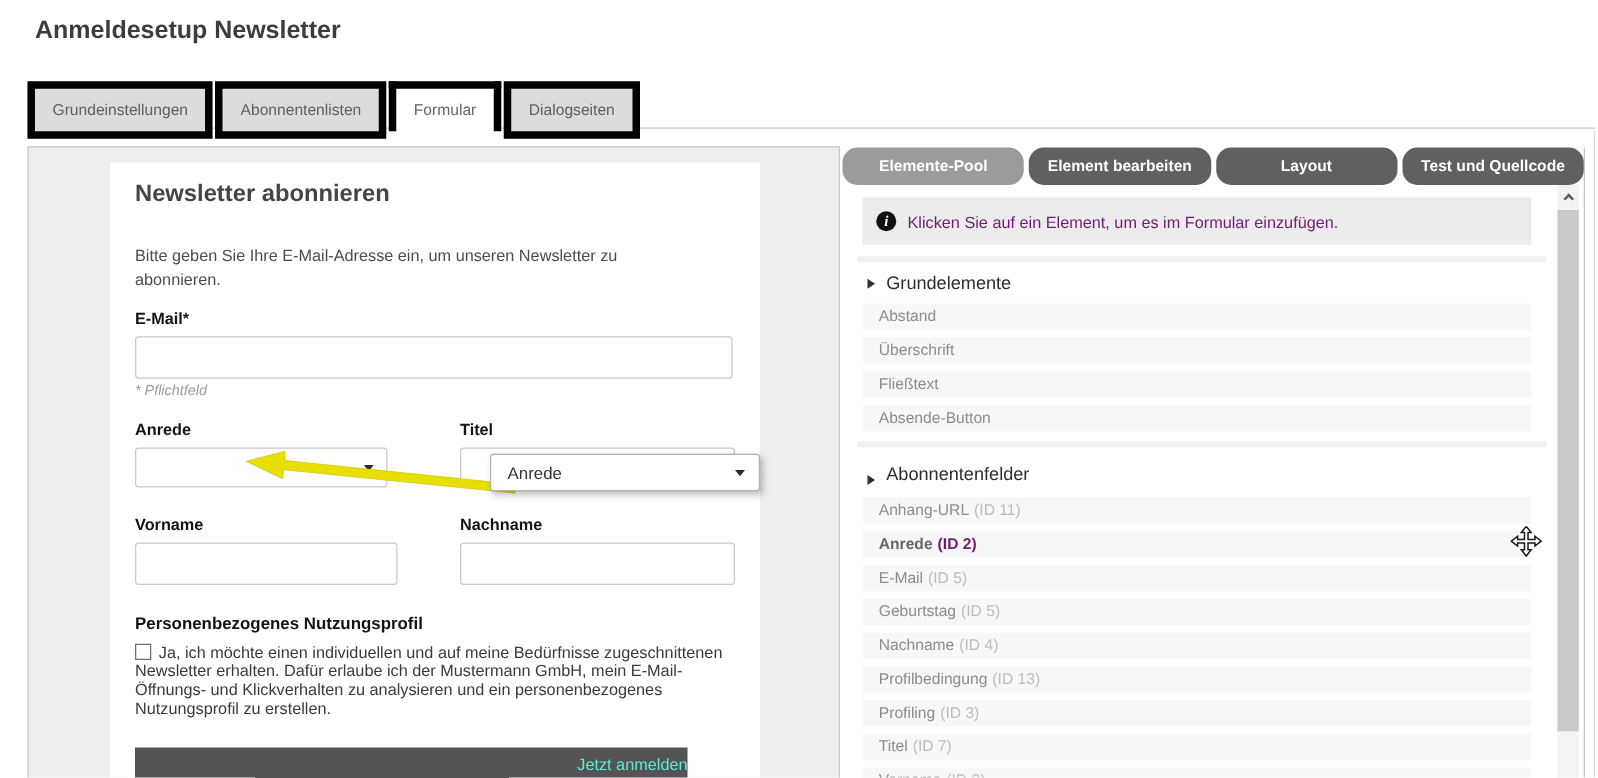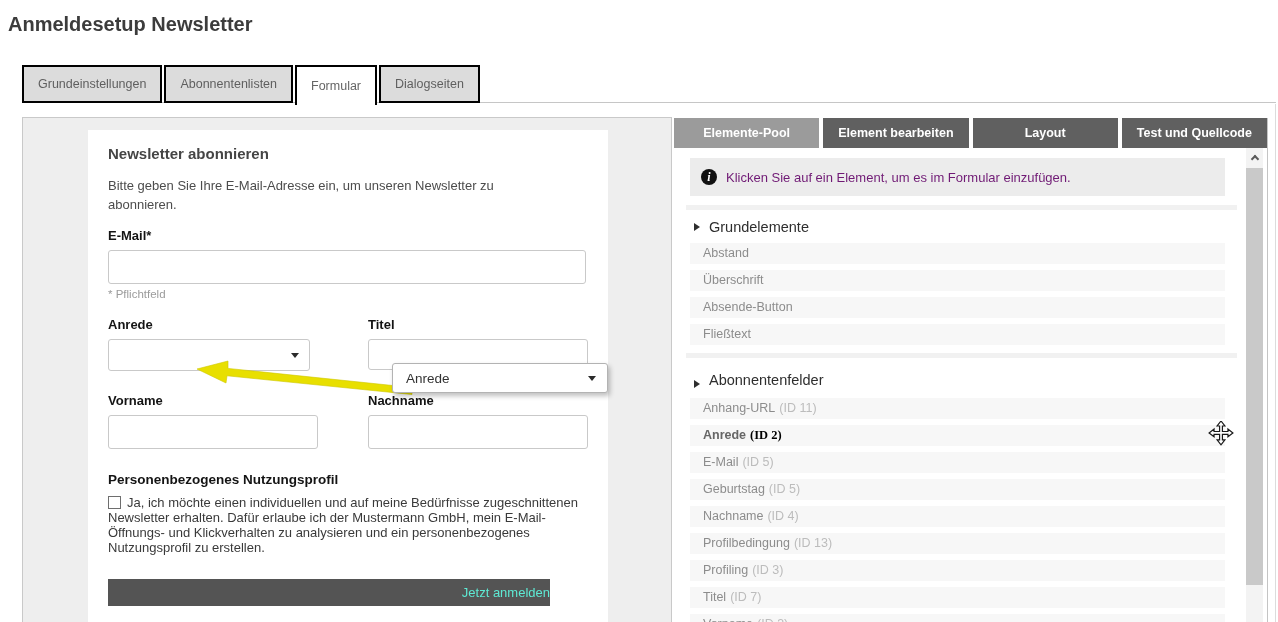--- a/index.html
+++ b/index.html
@@ -2,39 +2,39 @@
 <html><head>
 <meta charset="utf-8">
 <style>
   * { margin:0; padding:0; box-sizing:border-box; }
   html,body { width:1278px; height:622px; }
   body {
     position:relative; overflow:hidden; background:#fff;
     font-family:"Liberation Sans","DejaVu Sans",sans-serif; color:#333;
   }
   
-  .page-title { position:absolute; left:8px; top:13px; font-size:20px; font-weight:bold; color:#3c3c3c; }
+  .page-title { position:absolute; left:28px; top:13px; font-size:20px; font-weight:bold; color:#3c3c3c; }
 
   
   .main-tabs { position:absolute; left:22px; top:65px; width:1254px; height:38px;
     border-bottom:1px solid #c6c6c6; display:flex; align-items:flex-start; }
-  .tab { height:38px; margin-right:2px; background:#dcdcdc; border:2px solid #000000;
+  .tab { height:38px; margin-right:2px; background:#dcdcdc; border:6px solid #000000;
     display:flex; align-items:center; padding:17px 14px; font-size:12.5px; color:#5f5f5f; cursor:pointer; }
   .tab.active { background:#fff; height:40px; border-bottom:none; color:#666; position:relative; z-index:2; }
 
   
   .preview-panel { position:absolute; left:22px; top:117px; width:650px; height:521px;
     background:#eeeeee; border:1px solid #c9c9c9; }
   .form-card { position:absolute; left:65px; top:12px; width:520px; height:600px;
     background:#fff; padding:15px 20px; }
-  .form-card h2 { font-size:15px; font-weight:bold; color:#454545; margin:0 0 15px; }
+  .form-card h2 { font-size:19px; font-weight:bold; color:#454545; margin:0 0 29px; }
   .intro { font-size:13px; color:#4c4c4c; line-height:1.45; max-width:445px; margin-bottom:13px; }
   .field-label { display:block; font-size:13px; font-weight:bold; color:#141414; margin-bottom:7px; }
   .text-input { display:block; width:478px; height:34px; border:1px solid #c9c9c9; border-radius:3px; background:#fff; }
-  .hint { font-size:11.5px; color:#9b9b9b; margin-top:4px; }
+  .hint { font-size:11.5px; font-style:italic; color:#9b9b9b; margin-top:4px; }
   .field-row { display:flex; margin-top:17px; }
   .col1 { width:212px; }
   .col2 { width:220px; margin-left:48px; }
   .select-box { position:relative; width:202px; height:32px; border:1px solid #c9c9c9; border-radius:3px; background:#fff; cursor:pointer; }
   .caret { position:absolute; right:10px; top:13px; width:0; height:0;
     border-left:4.5px solid transparent; border-right:4.5px solid transparent; border-top:5px solid #2b2b2b; }
   .input-sm { width:100%; height:31px; border:1px solid #c9c9c9; border-radius:3px; background:#fff; }
   .field-row2 { display:flex; margin-top:22px; }
   .field-row2 .text-input { width:100%; }
   .consent-block { margin-top:23px; }
@@ -50,21 +50,21 @@
     border:1px solid #b3b3b3; border-radius:3px; box-shadow:2px 3px 5px rgba(0,0,0,.25);
     display:flex; align-items:center; padding-left:13px; font-size:13.5px; color:#333; z-index:20; cursor:move; }
   .drag-ghost .caret { top:12px; right:11px; }
   .arrow-svg { position:absolute; left:190px; top:352px; z-index:19; }
 
   
   .editor-panel { position:absolute; left:674px; top:118px; width:594px; height:521px;
     background:#fff; border-right:1px solid #c4c4c4; }
   .editor-tabs { display:flex; height:30px; }
   .etab { flex:1; margin-right:4px; background:#606060; color:#fff; font-size:12.5px; font-weight:bold;
-    display:flex; align-items:center; justify-content:center; cursor:pointer; }
+    display:flex; align-items:center; justify-content:center; cursor:pointer;border-radius:12px; }
   .etab:last-child { margin-right:0; }
   .etab.active { background:#9b9b9b; }
   .editor-content { position:absolute; left:16px; top:40px; width:535px; }
   .info-box { height:38px; background:#ececec; display:flex; align-items:center; padding:0 11px; margin-bottom:9px; }
   .info-icon { width:16px; height:16px; border-radius:50%; background:#111; color:#fff; flex:0 0 16px;
     font-family:"Liberation Serif",serif; font-style:italic; font-weight:bold; font-size:12px;
     display:flex; align-items:center; justify-content:center; }
   .info-text { margin-left:9px; font-size:13px; font-weight:normal; color:#701a75; }
   .section-sep { height:5px; background:#f1f1f1; width:551px; margin-left:-4px; }
   .section-header { display:flex; align-items:center; height:20px; margin:7px 0 0 4px; cursor:pointer; }
@@ -72,21 +72,21 @@
     border-left:6px solid #2e2e2e; }
   .section-title { margin-left:9px; font-size:14.5px; font-weight:normal; color:#2e2e2e; }
   .pool-rows { margin-top:6px; }
   .sep2 { margin-top:8px; }
   .hdr2 { margin-top:10px;align-items:flex-end; }
   .rows2 { margin-top:10px; }
   .pool-row { height:21px; line-height:21px; background:#f7f7f7; margin-bottom:6px; padding-left:13px;
     font-size:12.5px; color:#8c8c8c; cursor:pointer; }
   .row-id { color:#bcbcbc; margin-left:4px; }
   .pool-row.highlighted { font-weight:bold; color:#666; }
-  .pool-row.highlighted .row-id { color:#000000;font-family:Liberation Serif, serif; }
+  .pool-row.highlighted .row-id { color:#701a75; }
 
   
   .scrollbar { position:absolute; left:572px; top:30px; width:17px; height:490px; background:#f3f3f3; }
   .scroll-up { height:18px; display:flex; align-items:center; justify-content:center; cursor:pointer; }
   .chev { width:6px; height:6px; border-left:2px solid #5a5a5a; border-top:2px solid #5a5a5a;
     transform:rotate(45deg); margin-top:4px; }
   .scroll-thumb { position:absolute; left:0; top:20px; width:17px; height:417px; background:#c9c9c9; cursor:pointer; }
 
   .move-cursor { position:absolute; left:1208px; top:421px; z-index:30; }
   .window-edge { position:absolute; left:1275px; top:104px; width:1px; height:518px; background:#dcdcdc; }
@@ -177,24 +177,24 @@
     </div>
     <div class="pool-rows">
 
     <div class="pool-row">
           <span>Abstand</span><span class="row-id"></span>
         </div>
         <div class="pool-row">
           <span>Überschrift</span><span class="row-id"></span>
         </div>
         <div class="pool-row">
+          <span>Fließtext</span><span class="row-id"></span>
+        </div>
+        <div class="pool-row">
           <span>Absende-Button</span><span class="row-id"></span>
-        </div>
-        <div class="pool-row">
-          <span>Fließtext</span><span class="row-id"></span>
         </div>
       </div>
 
     <div class="section-sep sep2"></div>
     <div class="section-header hdr2">
       <span class="tri"></span>
       <span class="section-title">Abonnentenfelder</span>
     </div>
     <div class="pool-rows rows2">
 

